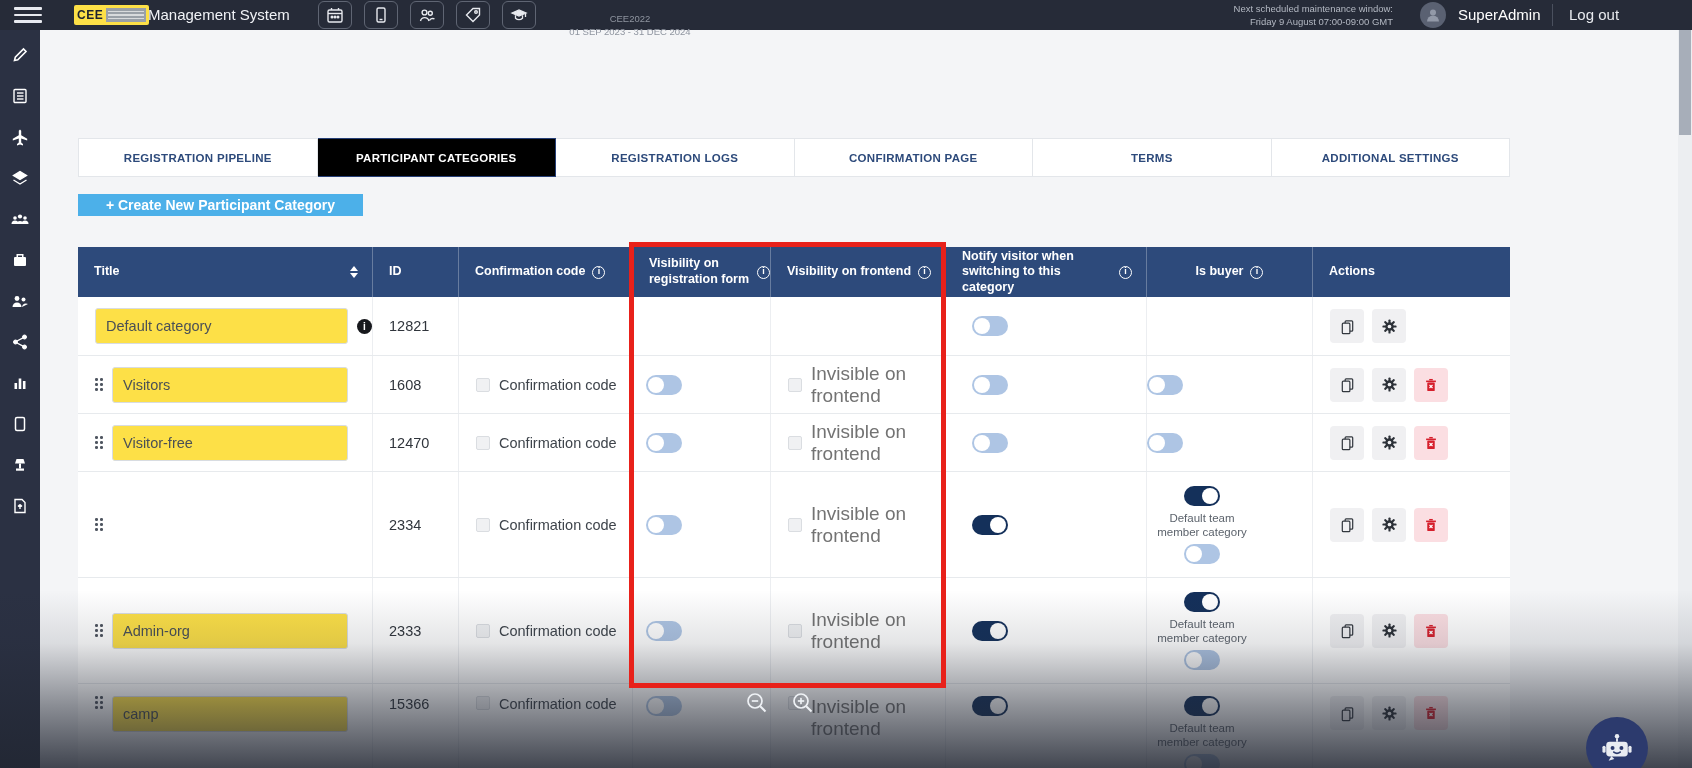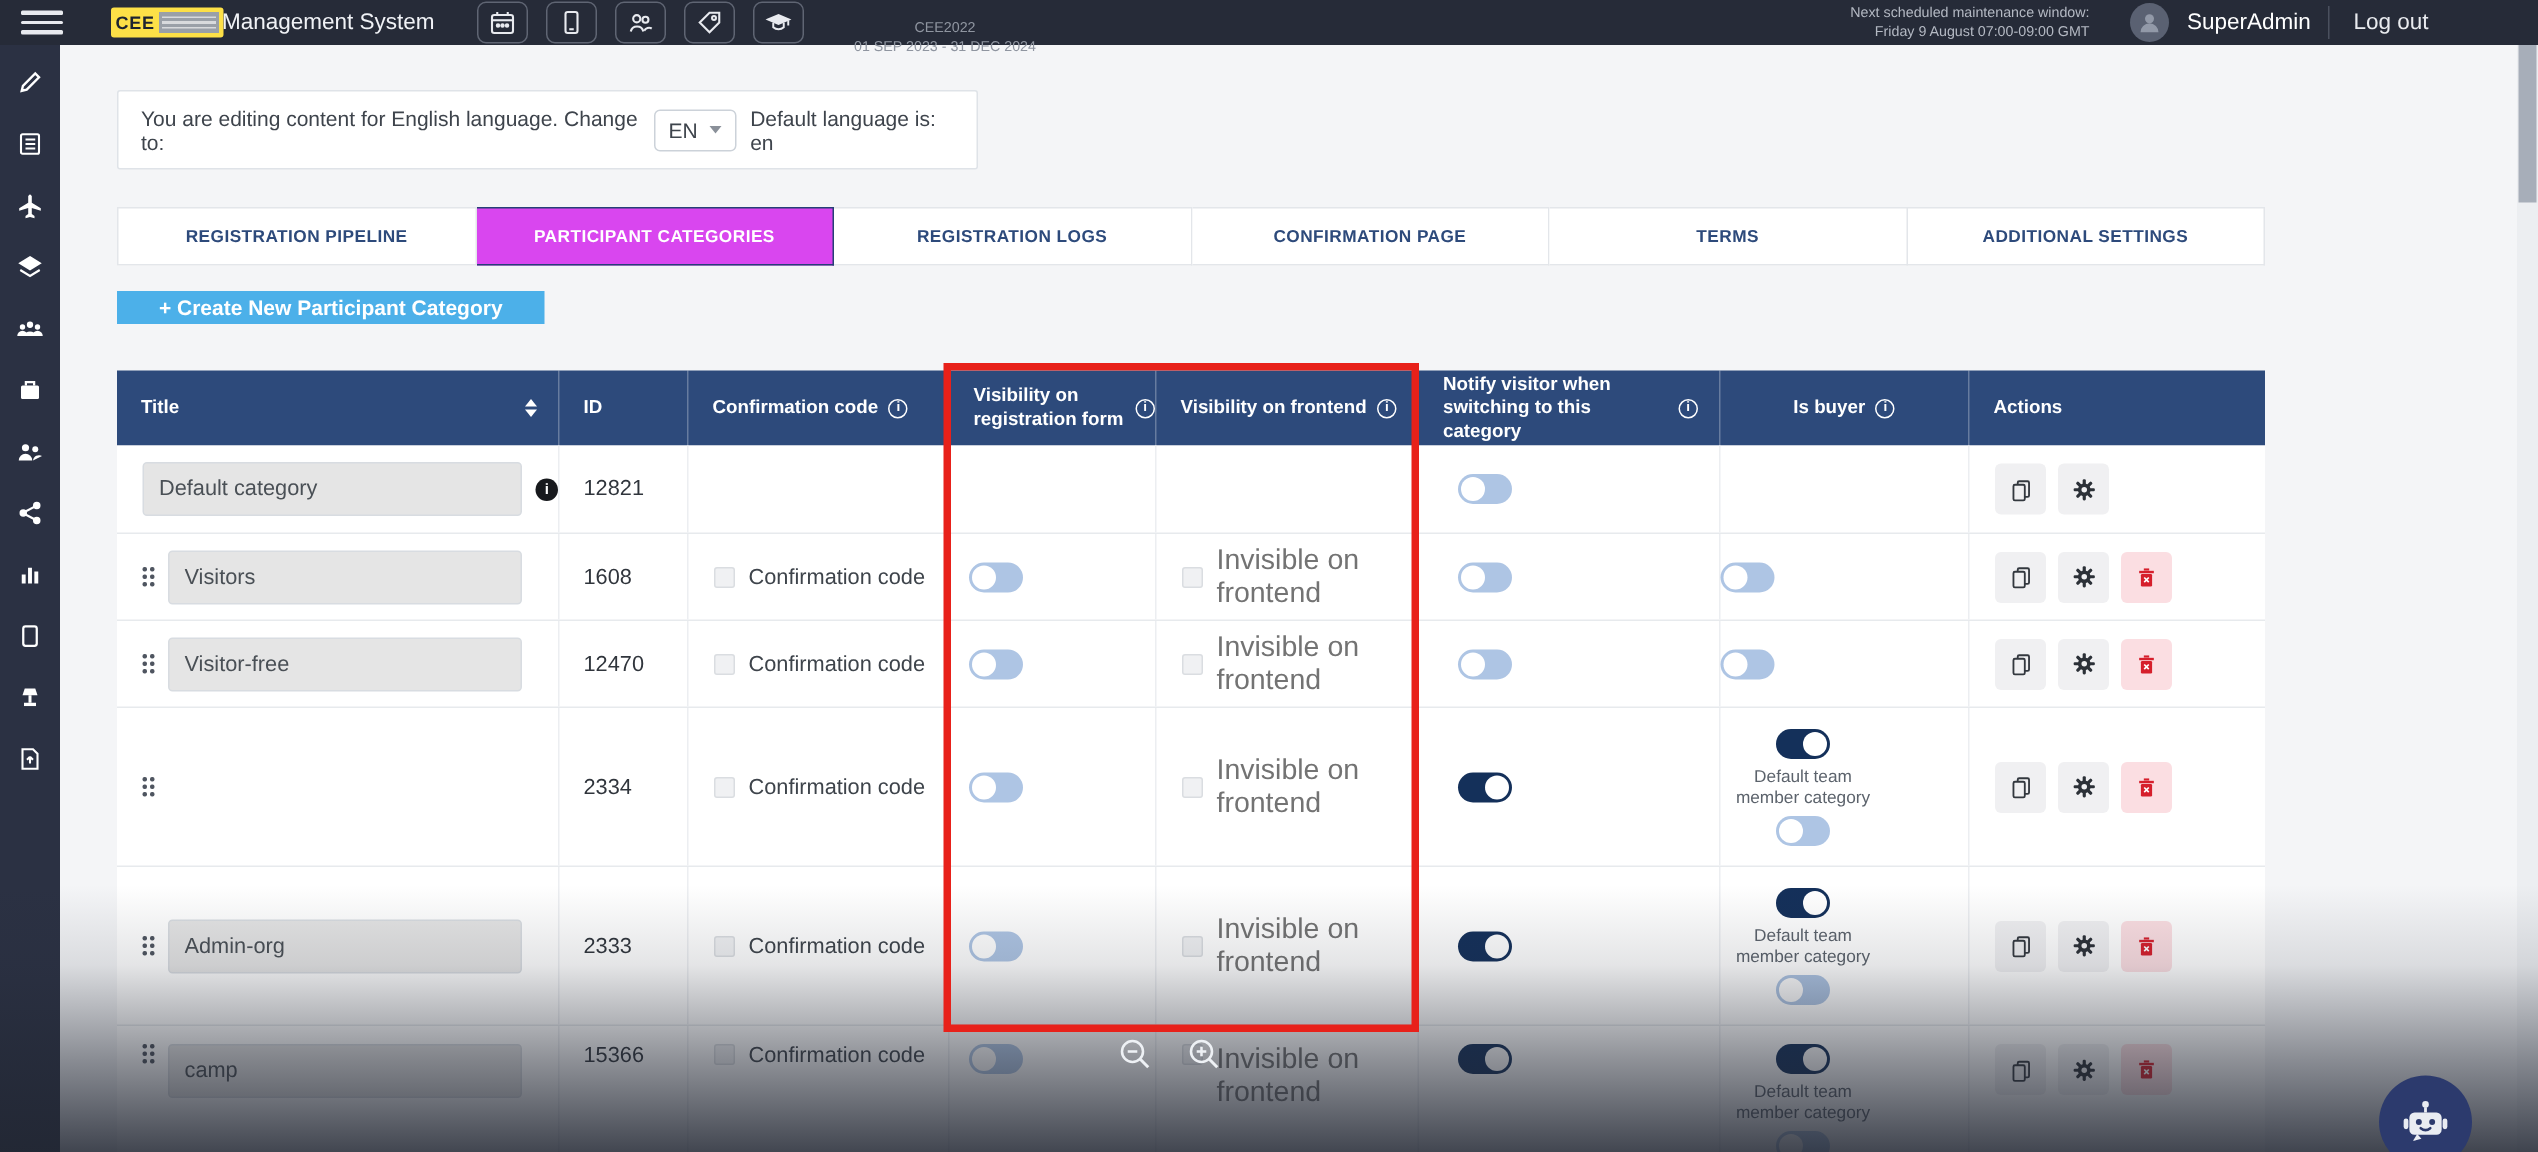--- a/index.html
+++ b/index.html
@@ -38,21 +38,21 @@
   .banner{position:absolute;left:78px;top:60px;width:574px;height:53px;background:#fff;border:1px solid #dfe3e8;border-radius:2px;
           display:flex;align-items:center;padding:0 15px;gap:9px;font-size:14px;color:#3e444c;z-index:9;}
   .lang-select{border:1px solid #ccd2d9;border-radius:4px;padding:5px 9px;display:flex;align-items:center;gap:8px;color:#3e444c;cursor:pointer;background:#fff;}
   .chev{width:0;height:0;border-left:4px solid transparent;border-right:4px solid transparent;border-top:5px solid #8a9099;}
 
   
   .tabs{position:absolute;left:78px;top:138px;width:1432px;height:39px;display:flex;z-index:9;}
   .tab{flex:1;background:#fff;border:1px solid #e3e6ea;border-left:none;display:flex;align-items:center;justify-content:center;
        font-size:11.5px;font-weight:bold;letter-spacing:.3px;color:#2d4a7b;cursor:pointer;text-transform:uppercase;}
   .tab:first-child{border-left:1px solid #e3e6ea;}
-  .tab.active{background:#d946ef;border-color:#263f77;color:#fff;}
+  .tab.active{background:#000000;border-color:#263f77;color:#fff;}
 
   
   .create-btn{position:absolute;left:78px;top:194px;width:285px;height:22px;background:#4cb0e9;border-radius:0;border:none;
               color:#fff;font-weight:bold;font-size:14px;display:flex;align-items:center;justify-content:center;cursor:pointer;z-index:9;
               font-family:"Liberation Sans",sans-serif;}
 
   
   .table{position:absolute;left:78px;top:247px;width:1432px;z-index:9;}
   .t-row{display:grid;grid-template-columns:295px 86px 174px 138px 175px 201px 166px 197px;background:#fff;
          border-bottom:1px solid #e7eaed;}
@@ -72,21 +72,21 @@
 
   .t-row.body>div{display:flex;align-items:center;border-right:1px solid #eceef1;}
   .t-row.body>div:last-child{border-right:none;}
   .h59{height:59px;} .h58{height:58px;} .h106{height:106px;} .h120{height:120px;}
   .row-cut>div{align-items:flex-start !important;padding-top:12px;}
 
   .c-title{padding-left:17px;gap:9px;}
   .drag{display:grid;grid-template-columns:3px 3px;grid-auto-rows:3px;gap:2px;cursor:grab;}
   .drag i{width:2.6px;height:2.6px;border-radius:50%;background:#4f5560;}
   .t-input{height:36px;border:1px solid #d8dce1;border-radius:3px;padding:0 10px;font-size:14.5px;color:#4a5056;width:236px;
-           font-family:"Liberation Sans",sans-serif;background:#e5e5e5;outline:none;}
+           font-family:"Liberation Sans",sans-serif;background:#fde047;outline:none;}
   .t-input.wide{width:262px;}
   .rinfo{width:15px;height:15px;min-width:15px;background:#17191d;color:#fff;border-radius:50%;display:inline-flex;align-items:center;justify-content:center;
          font-size:10px;font-weight:bold;cursor:pointer;}
   .rinfo::after{content:"i";}
   .c-id{padding-left:16px;font-size:14.5px;color:#30353c;}
   .cbx{width:14px;height:14px;min-width:14px;background:#f0f1f3;border:1px solid #dadde1;border-radius:2px;cursor:pointer;}
   .c-conf{padding-left:17px;gap:9px;font-size:14.5px;color:#3e444b;}
   .c-reg{padding-left:13px;}
   .c-front{padding-left:17px;gap:9px;font-size:19px;color:#737373;}
   .c-notify{padding-left:26px;}
@@ -278,28 +278,20 @@
         </svg>
     </div>
     <div class="s-item">
       <svg width="18" height="18" viewBox="0 0 18 18" fill="none" stroke="#fff" stroke-width="1.4">
           <path d="M4 2.5h7l3 3v10H4z"></path>
           <path d="M9 12V7.5M9 7.5l-2 2M9 7.5l2 2"></path>
         </svg>
     </div>
   </div>
 
-  <div class="banner">
-    <span>You are editing content for English language. Change to:</span>
-    <span class="lang-select">
-      <span>EN</span>
-      <span class="chev"></span>
-    </span>
-    <span>Default language is: en</span>
-  </div>
 
   <div class="tabs">
     <div class="tab">REGISTRATION PIPELINE</div>
     <div class="tab active">PARTICIPANT CATEGORIES</div>
     <div class="tab">REGISTRATION LOGS</div>
     <div class="tab">CONFIRMATION PAGE</div>
     <div class="tab">TERMS</div>
     <div class="tab">ADDITIONAL SETTINGS</div>
   </div>
 

